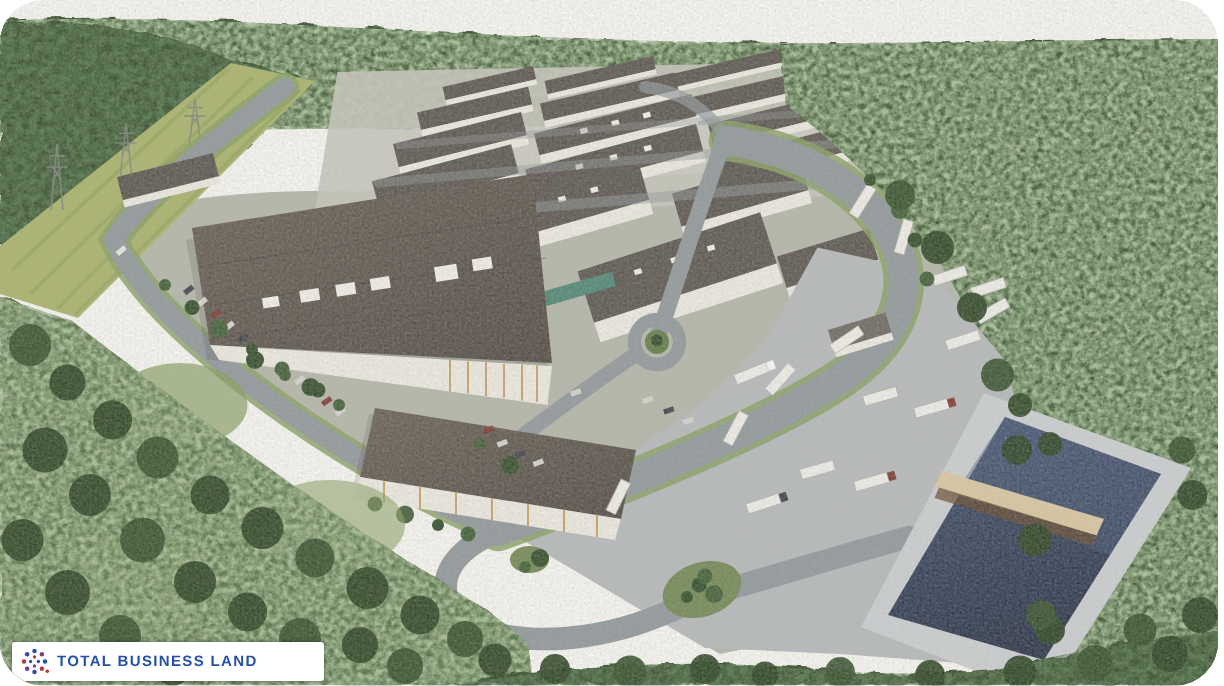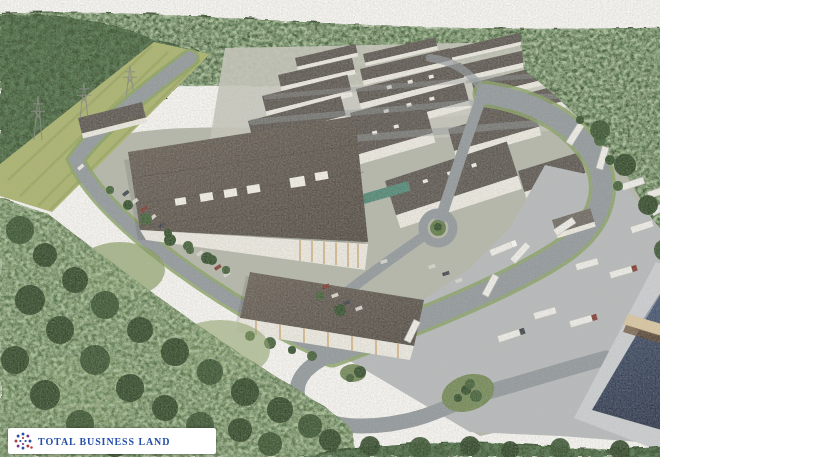--- a/index.html
+++ b/index.html
@@ -1,17 +1,17 @@
 <!DOCTYPE html>
 <html style="--sky: #fbfbf8; --forest_dark: #2e4a28; --forest_mid: #3d5c33; --meadow: #a9b469; --grass: #6f8752; --road: #8f979c; --apron: #b7bbbe; --roof_dark: #57524c; --wall_white: #f0eee6; --water: #2b3850; --bridge_tan: #dcc9a2; --timber: #c9a061; --logo_text: #2450a8;"><head>
 <meta charset="utf-8">
 <style>
   html,body{margin:0;padding:0;background:#ffffff;}
-  .stage{position:relative;width:660px;height:457px;overflow:hidden;background:var(--sky,#fbfbf8);
-         font-family:Liberation Serif, serif;}
+  .stage{position:relative;width:812px;height:457px;overflow:hidden;background:var(--sky,#fbfbf8);
+         font-family:Liberation Sans, sans-serif;border-radius:29px;}
   svg.scene{position:absolute;left:0;top:0;}
   .logo-badge{position:absolute;left:8px;top:428px;width:200px;height:26px;background:#ffffff;
               border-radius:2px;display:flex;align-items:center;gap:4px;padding:0 4px;
               box-shadow:0 0 3px rgba(0,0,0,.45);z-index:5;}
   .logo-badge .logo-text{font-size:10px;font-weight:bold;color:var(--logo_text,#2450a8);
               letter-spacing:.09em;white-space:nowrap;overflow:hidden;}
   .f-forest{fill:var(--forest_dark,#2e4a28);}
   .r-road{fill:none;stroke:var(--road,#8f979c);stroke-linecap:round;}
   .r-verge{fill:none;stroke:#84a05e;stroke-linecap:round;opacity:.85;}
 </style>

